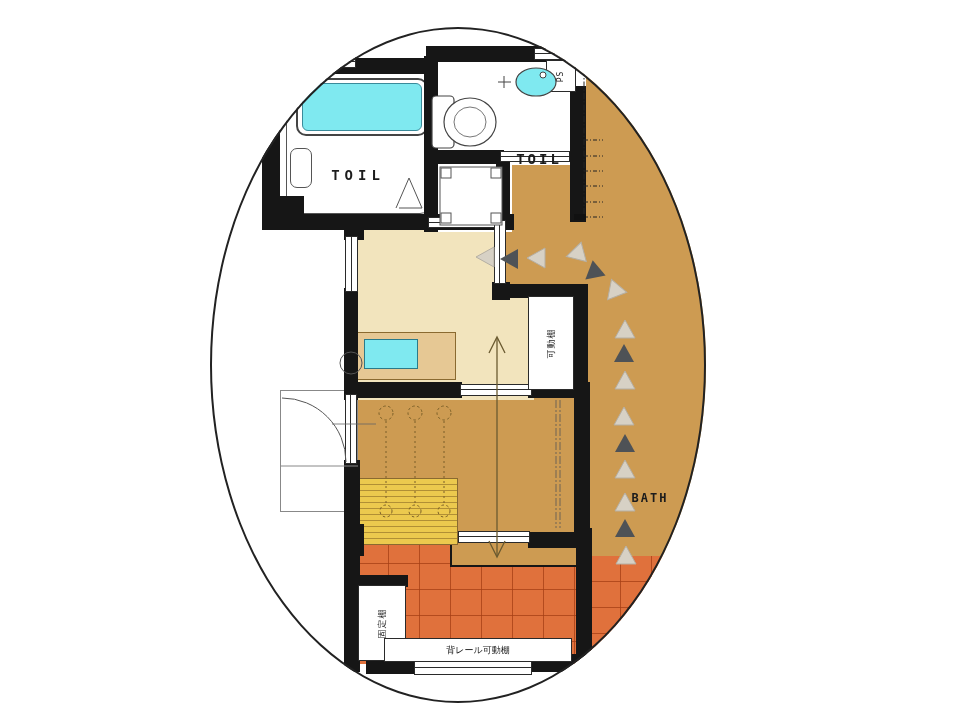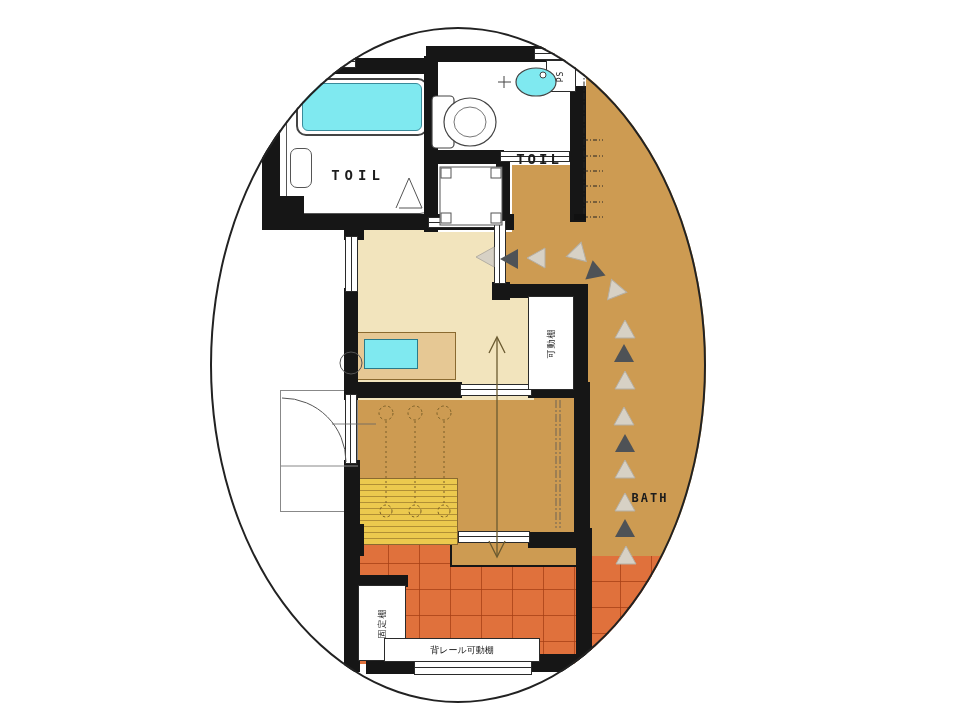--- a/index.html
+++ b/index.html
@@ -99,21 +99,21 @@
 
     <div class="closet" style="left:336px;top:33px;width:30px;height:32px;">
       <span class="vtext" style="font-size:8px;font-family:'DejaVu Sans Mono',monospace;">PS</span>
     </div>
     <div class="closet" style="left:318px;top:269px;width:46px;height:94px;">
       <span class="vtext">可動棚</span>
     </div>
     <div class="closet" style="left:148px;top:558px;width:48px;height:76px;">
       <span class="vtext">固定棚</span>
     </div>
-    <div class="closet" style="left:174px;top:611px;width:156px;height:24px;">
+    <div class="closet" style="left:174px;top:611px;width:188px;height:24px;">
       <span style="font-size:9px;font-family:'DejaVu Sans','Liberation Sans',sans-serif;">背レール可動棚</span>
     </div>
 
     <svg width="496" height="676" viewBox="210 27 496 676">
 
       <g stroke="#555" fill="none" stroke-width="1">
         <polyline points="396,208 409,178 422,208"></polyline>
         <line x1="399" y1="208" x2="422" y2="208"></line>
       </g>
 

